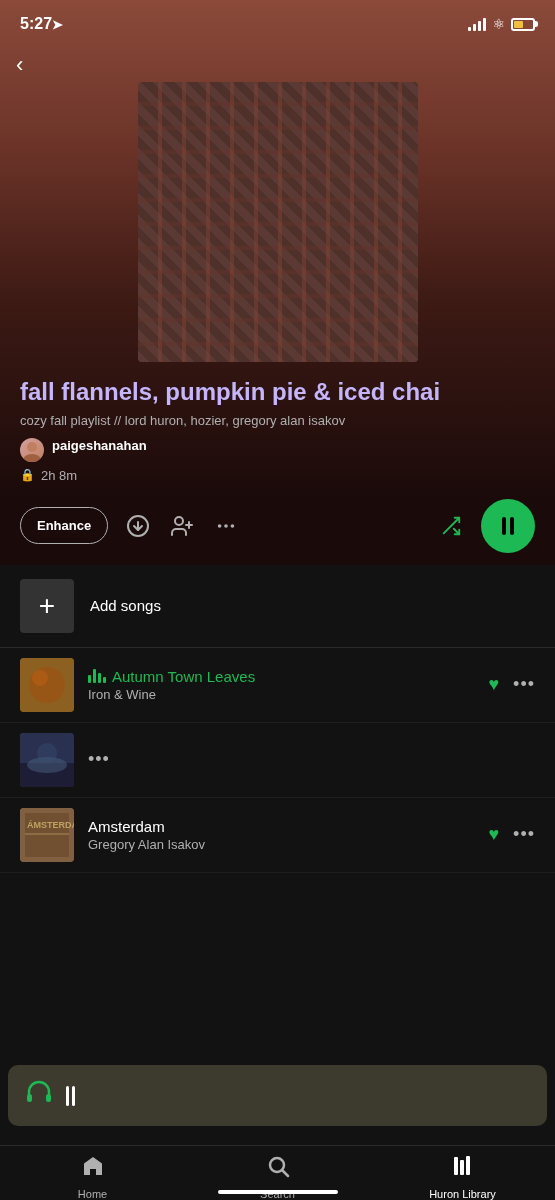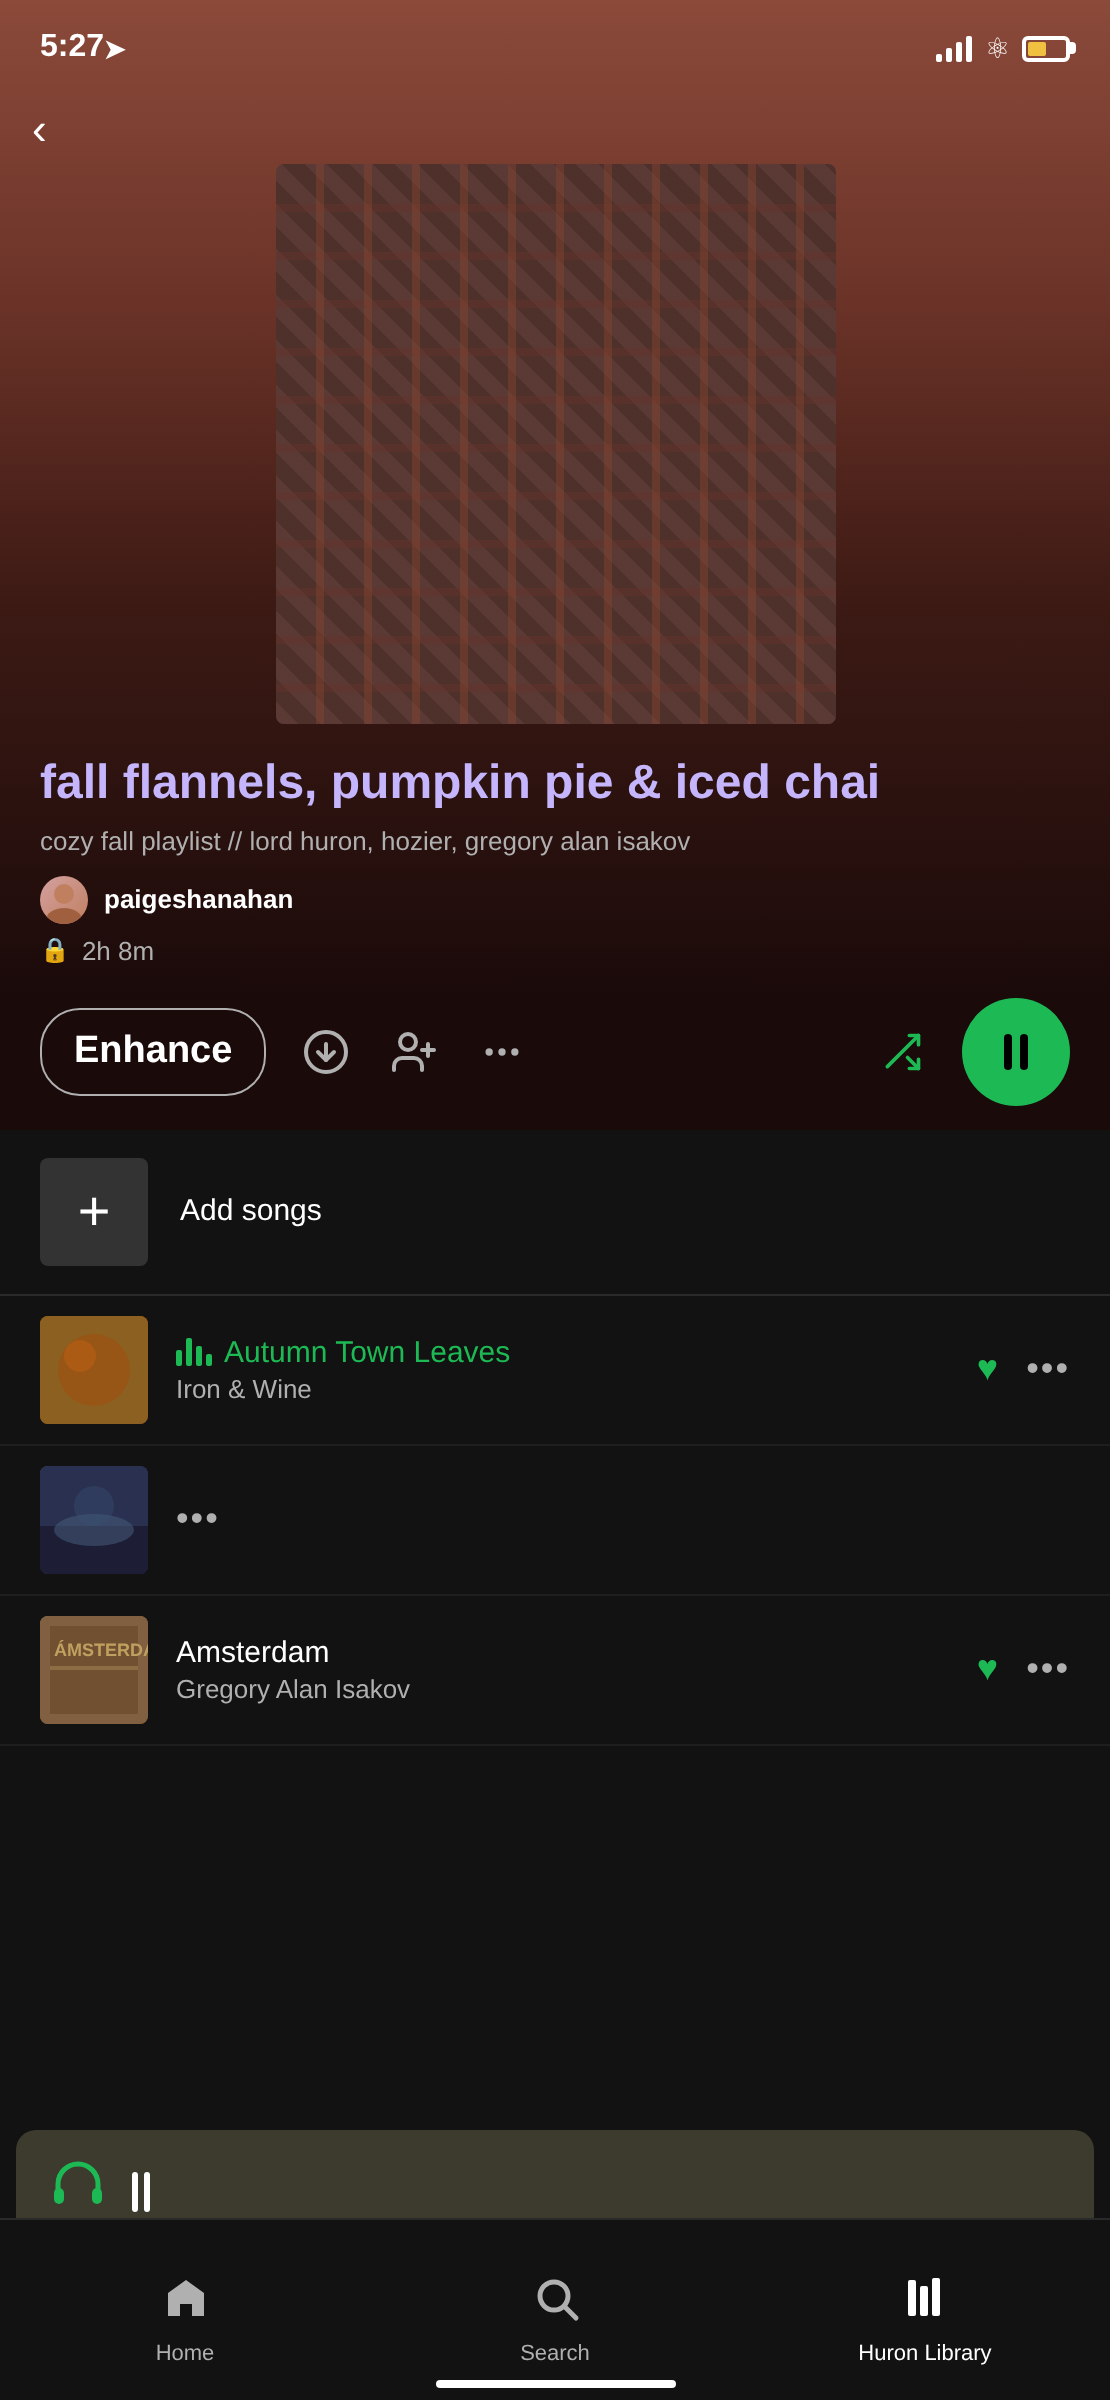--- a/index.html
+++ b/index.html
@@ -171,21 +171,21 @@
     }
 
     .playlist-desc {
       font-size: 13px;
       color: #b0b0b0;
       margin-bottom: 10px;
     }
 
     .playlist-author {
       display: flex;
-      align-items: center;
+      align-items: flex-start;
       gap: 8px;
       margin-bottom: 6px;
     }
 
     .author-avatar {
       width: 24px;
       height: 24px;
       border-radius: 50%;
       background: linear-gradient(135deg, #d4a0a0, #c08060);
       overflow: hidden;
@@ -216,21 +216,21 @@
       display: flex;
       align-items: center;
       padding: 12px 20px;
       gap: 16px;
     }
 
     .btn-enhance {
       border: 1.5px solid #b0b0b0;
       border-radius: 20px;
       padding: 10px 16px;
-      font-size: 19px;
+      font-size: 13px;
       font-weight: 600;
       color: #fff;
       background: transparent;
       cursor: pointer;
     }
 
     .ctrl-icon {
       width: 28px;
       height: 28px;
       display: flex;
@@ -473,25 +473,25 @@
       background: #fff;
       border-radius: 2px;
     }
 
     
     .bottom-nav {
       position: absolute;
       bottom: 0;
       left: 0;
       right: 0;
-      height: 91px;
+      height: 55px;
       background: #121212;
       border-top: 1px solid #2a2a2a;
       display: flex;
-      align-items: center;
+      align-items: flex-end;
       padding-top: 10px;
       z-index: 10;
     }
 
     .nav-item {
       flex: 1;
       display: flex;
       flex-direction: column;
       align-items: center;
       gap: 4px;

